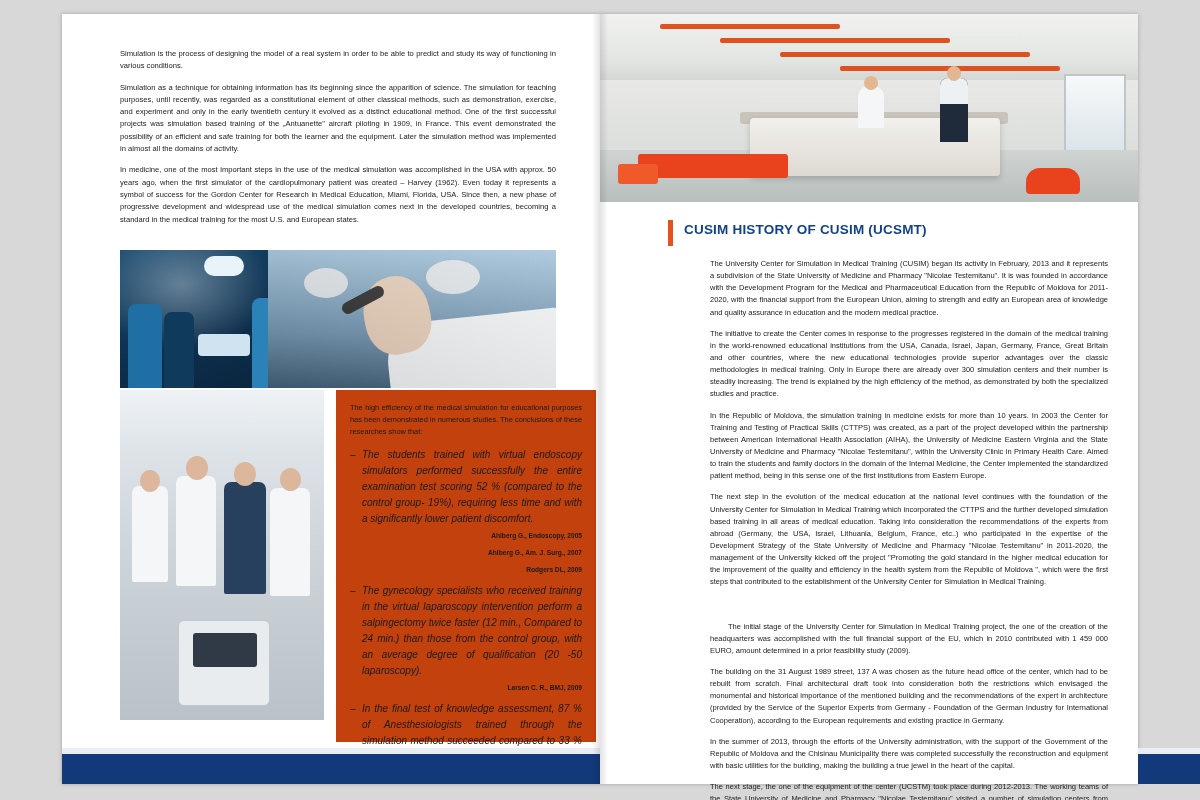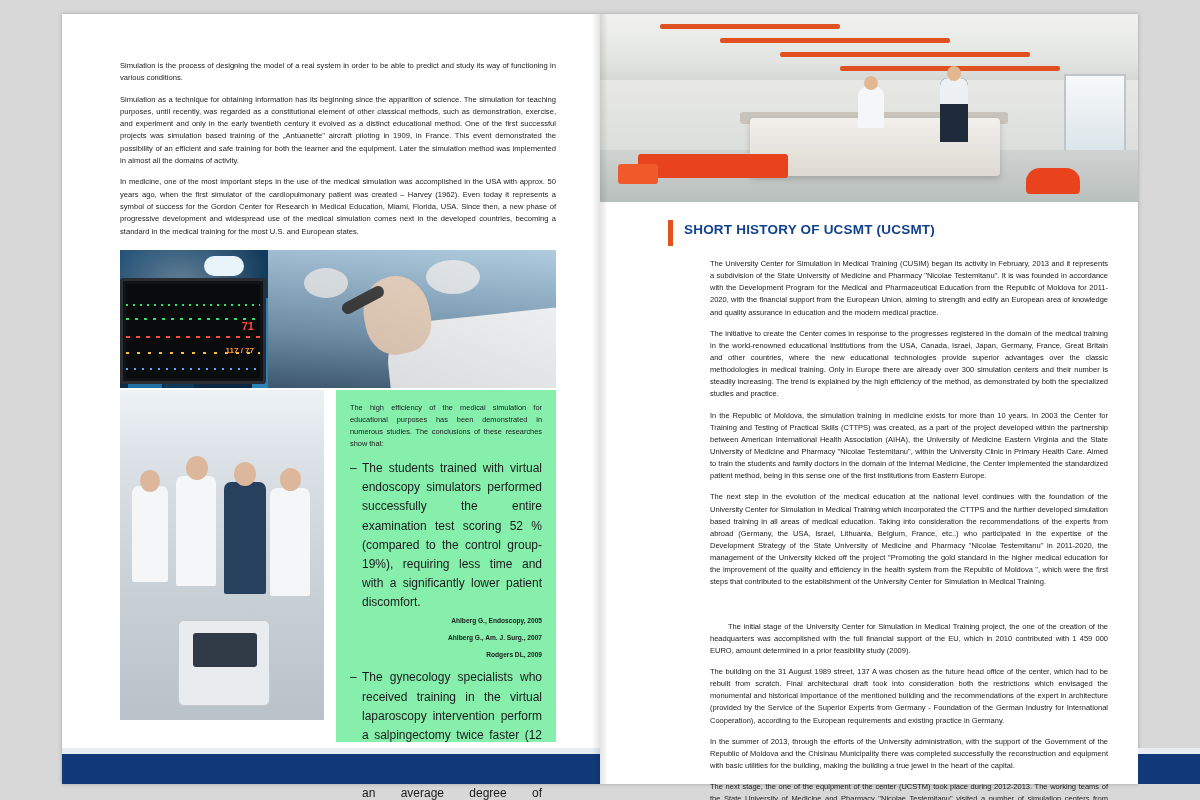--- a/index.html
+++ b/index.html
@@ -55,21 +55,21 @@
     position:absolute; left:0; bottom:30px; width:538px; height:6px;
     background:#e9eef5;
   }
   .bottom-rule-right {
     position:absolute; left:538px; bottom:30px; width:538px; height:6px;
     background:#e9eef5;
   }
 
   
   .intro {
-    position:absolute; left:58px; top:46px; width:436px;
+    position:absolute; left:58px; top:34px; width:436px;
     font-size:7.6px; line-height:1.62; color:#1b1b1b; text-align:justify;
   }
   .intro p { margin:0 0 9px 0; }
 
   .photo-op {
     position:absolute; left:58px; top:236px; width:204px; height:138px;
     background:#0b2f4e;
     overflow:hidden;
   }
   .op-inner { position:absolute; inset:0; background:
@@ -118,30 +118,30 @@
     position:absolute; left:58px; bottom:14px; width:92px; height:86px;
     background:#e9ecef; border-radius:6px; border:1px solid #c3c9cf;
   }
   .lab-machine:after {
     content:""; position:absolute; left:14px; top:12px; width:64px; height:34px;
     background:#2f3a46; border-radius:3px;
   }
   .lab-head { position:absolute; background:#dcb79b; border-radius:50%; }
 
   .quotes {
-    position:absolute; left:274px; top:376px; width:220px; height:352px;
-    background:#86efac; padding:12px 14px 10px 14px;
+    position:absolute; left:274px; top:376px; width:260px; height:352px;
+    background:#c2410c; padding:12px 14px 10px 14px;
   }
   .quotes .lead {
     font-size:7.4px; line-height:1.62; color:#1b1b1b; text-align:justify; margin:0 0 9px 0;
   }
   .quotes ul { margin:0; padding:0; list-style:none; }
   .quotes li {
-    position:relative; font-size:12px; line-height:1.6; color:#1b1b1b;
-    text-align:justify; padding-left:12px; margin-bottom:5px;
+    position:relative; font-size:10px; line-height:1.6; color:#1b1b1b;
+    font-style:italic; text-align:justify; padding-left:12px; margin-bottom:5px;
   }
   .quotes li:before {
     content:"–"; position:absolute; left:0; top:0; font-style:normal; color:#1b1b1b;
   }
   .src {
     font-size:6.6px; text-align:right; color:#1b1b1b; font-weight:bold; font-style:normal;
     margin:1px 0 10px 0;
   }
 
   
@@ -220,31 +220,20 @@
       <div class="photo-op">
         <div class="op-inner"></div>
         <div class="op-fig" style="left:8px;  top:54px; width:34px; height:84px;"></div>
         <div class="op-fig" style="left:44px; top:62px; width:30px; height:76px; background:#0f3a5c;"></div>
         <div class="op-fig" style="left:132px;top:48px; width:36px; height:90px; background:#2a82b8;"></div>
         <div class="op-fig" style="left:168px;top:60px; width:30px; height:78px; background:#13547f;"></div>
         <div class="op-fig" style="left:78px; top:84px; width:52px; height:22px; background:#cfe4f0; border-radius:4px;"></div>
         <div class="op-fig" style="left:84px; top:6px;  width:40px; height:20px; background:#e9f3fa; border-radius:10px;"></div>
       </div>
 
-      <div class="photo-monitor">
-        <div class="mon-screen">
-          <div class="ecg" style="top:20px; background:repeating-linear-gradient(90deg,#2fe36a 0 2px, transparent 2px 7px); height:2px;"></div>
-          <div class="ecg" style="top:34px; background:repeating-linear-gradient(90deg,#2fe36a 0 3px, transparent 3px 9px); height:2px;"></div>
-          <div class="ecg" style="top:52px; background:repeating-linear-gradient(90deg,#ff4b3a 0 4px, transparent 4px 10px); height:2px;"></div>
-          <div class="ecg" style="top:68px; background:repeating-linear-gradient(90deg,#ffbb33 0 3px, transparent 3px 11px); height:2px;"></div>
-          <div class="ecg" style="top:84px; background:repeating-linear-gradient(90deg,#4aa8ff 0 2px, transparent 2px 8px); height:2px;"></div>
-          <span class="mon-num" style="right:6px; top:36px;">71</span>
-          <span class="mon-num2" style="right:6px; top:62px;">117 / 77</span>
-        </div>
-      </div>
 
       <div class="photo-manik">
         <div class="manik-body"></div>
         <div class="manik-face"></div>
         <div class="manik-tube"></div>
         <div class="glove" style="left:36px; top:18px; width:44px; height:30px;"></div>
         <div class="glove" style="left:158px; top:10px; width:54px; height:34px;"></div>
         <div style="position:absolute; left:0; top:0; width:100%; height:100%; background:linear-gradient(200deg, rgba(255,255,255,0.18), rgba(0,0,0,0.12));"></div>
       </div>
 
@@ -298,21 +287,21 @@
         <div class="hero-chair"></div>
         <div class="hero-p1"></div>
         <div class="hero-p1h"></div>
         <div class="hero-p2"></div>
         <div class="hero-p2s"></div>
         <div class="hero-p2h"></div>
       </div>
 
       <div class="heading-wrap">
         <div class="heading-bar"></div>
-        <div class="heading-text">SHORT HISTORY OF UCSMT (UCSMT)</div>
+        <div class="heading-text">CUSIM HISTORY OF CUSIM (UCSMT)</div>
       </div>
 
       <div class="body-col">
         <p>The University Center for Simulation in Medical Training (CUSIM) began its activity in February, 2013 and it represents a subdivision of the State University of Medicine and Pharmacy "Nicolae Testemitanu". It is was founded in accordance with the Development Program for the Medical and Pharmaceutical Education from the Republic of Moldova for 2011-2020, with the financial support from the European Union, aiming to strength and edify an European area of knowledge and quality assurance in education and the modern medical practice.</p>
         <p>The initiative to create the Center comes in response to the progresses registered in the domain of the medical training in the world-renowned educational institutions from the USA, Canada, Israel, Japan, Germany, France, Great Britain and other countries, where the new educational technologies provide superior advantages over the classic methodologies in medical training. Only in Europe there are already over 300 simulation centers and their number is steadily increasing. The trend is explained by the high efficiency of the method, as demonstrated by both the specialized studies and practice.</p>
         <p>In the Republic of Moldova, the simulation training in medicine exists for more than 10 years. In 2003 the Center for Training and Testing of Practical Skills (CTTPS) was created, as a part of the project developed within the partnership between American International Health Association (AIHA), the University of Medicine Eastern Virginia and the State University of Medicine and Pharmacy "Nicolae Testemitanu", within the University Clinic in Primary Health Care. Aimed to train the students and family doctors in the domain of the Internal Medicine, the Center implemented the standardized patient method, being in this sense one of the first institutions from Eastern Europe.</p>
         <p>The next step in the evolution of the medical education at the national level continues with the foundation of the University Center for Simulation in Medical Training which incorporated the CTTPS and the further developed simulation based training in all areas of medical education. Taking into consideration the recommendations of the experts from abroad (Germany, the USA, Israel, Lithuania, Belgium, France, etc..) who participated in the expertise of the Development Strategy of the State University of Medicine and Pharmacy "Nicolae Testemitanu" in 2011-2020, the management of the University kicked off the project "Promoting the gold standard in the higher medical education for the improvement of the quality and efficiency  in the health system from the Republic of Moldova ", which were the first steps that contributed to the establishment of the University Center for Simulation in Medical Training.</p>
         <p class="indent">The initial stage of the University Center for Simulation in Medical Training project, the one of the creation of the headquarters was accomplished with the full financial support of the EU, which in 2010 contributed with 1 459 000 EURO, amount determined in a prior feasibility study (2009).</p>
         <p>The building on the 31 August 1989 street, 137 A was chosen as the future head office of the center, which had to be rebuilt from scratch. Final architectural draft  took into consideration both the restrictions which envisaged the monumental and historical importance of the mentioned building and the recommendations of the expert in architecture (provided by the Service of the Superior Experts from Germany - Foundation of the  German Industry for International Cooperation), according to the European requirements and existing practice in Germany.</p>
         <p>In the summer of 2013, through the efforts of the University administration, with the support of the Government of the Republic of Moldova and the Chisinau Municipality there was completed successfully the reconstruction and equipment with basic utilities for the building, making the building a true jewel in the heart of the capital.</p>

